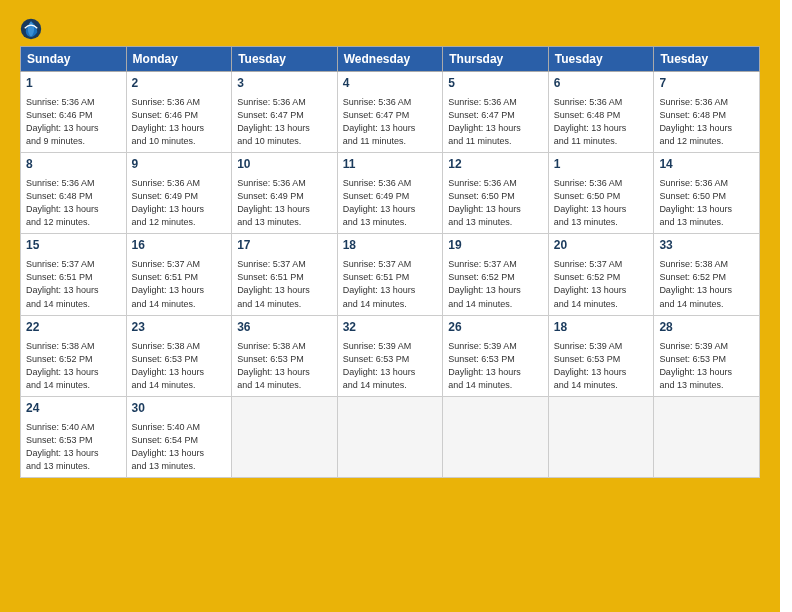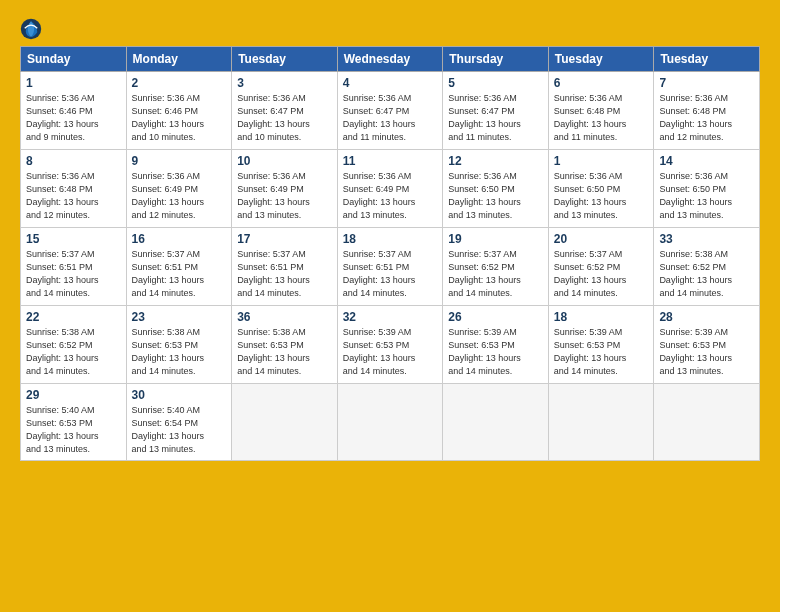--- a/index.html
+++ b/index.html
@@ -86,20 +86,21 @@
       font-size: 12px;
       font-weight: bold;
       color: #1a3a5c;
       display: block;
       margin-bottom: 2px;
     }
     .day-info {
       font-size: 9px;
       color: #333;
       line-height: 1.45;
+      margin-top: 6px;
     }
   </style>
 </head>
 <body>
 
 <div class="page">
   <div class="header-row">
     <div class="logo">
       <svg class="logo-icon" viewBox="0 0 28 28">
         <circle cx="14" cy="14" r="13" fill="#1a3a5c"></circle>
@@ -330,21 +331,21 @@
           <td>
             <span class="day-number">28</span>
             <div class="day-info" style="white-space: pre-line;">Sunrise: 5:39 AM
 Sunset: 6:53 PM
 Daylight: 13 hours
 and 13 minutes.</div>
           </td>
         </tr>
         <tr>
           <td>
-            <span class="day-number">29</span>
+            <span class="day-number">24</span>
             <div class="day-info" style="white-space: pre-line;">Sunrise: 5:40 AM
 Sunset: 6:53 PM
 Daylight: 13 hours
 and 13 minutes.</div>
           </td>
           <td>
             <span class="day-number">30</span>
             <div class="day-info" style="white-space: pre-line;">Sunrise: 5:40 AM
 Sunset: 6:54 PM
 Daylight: 13 hours

